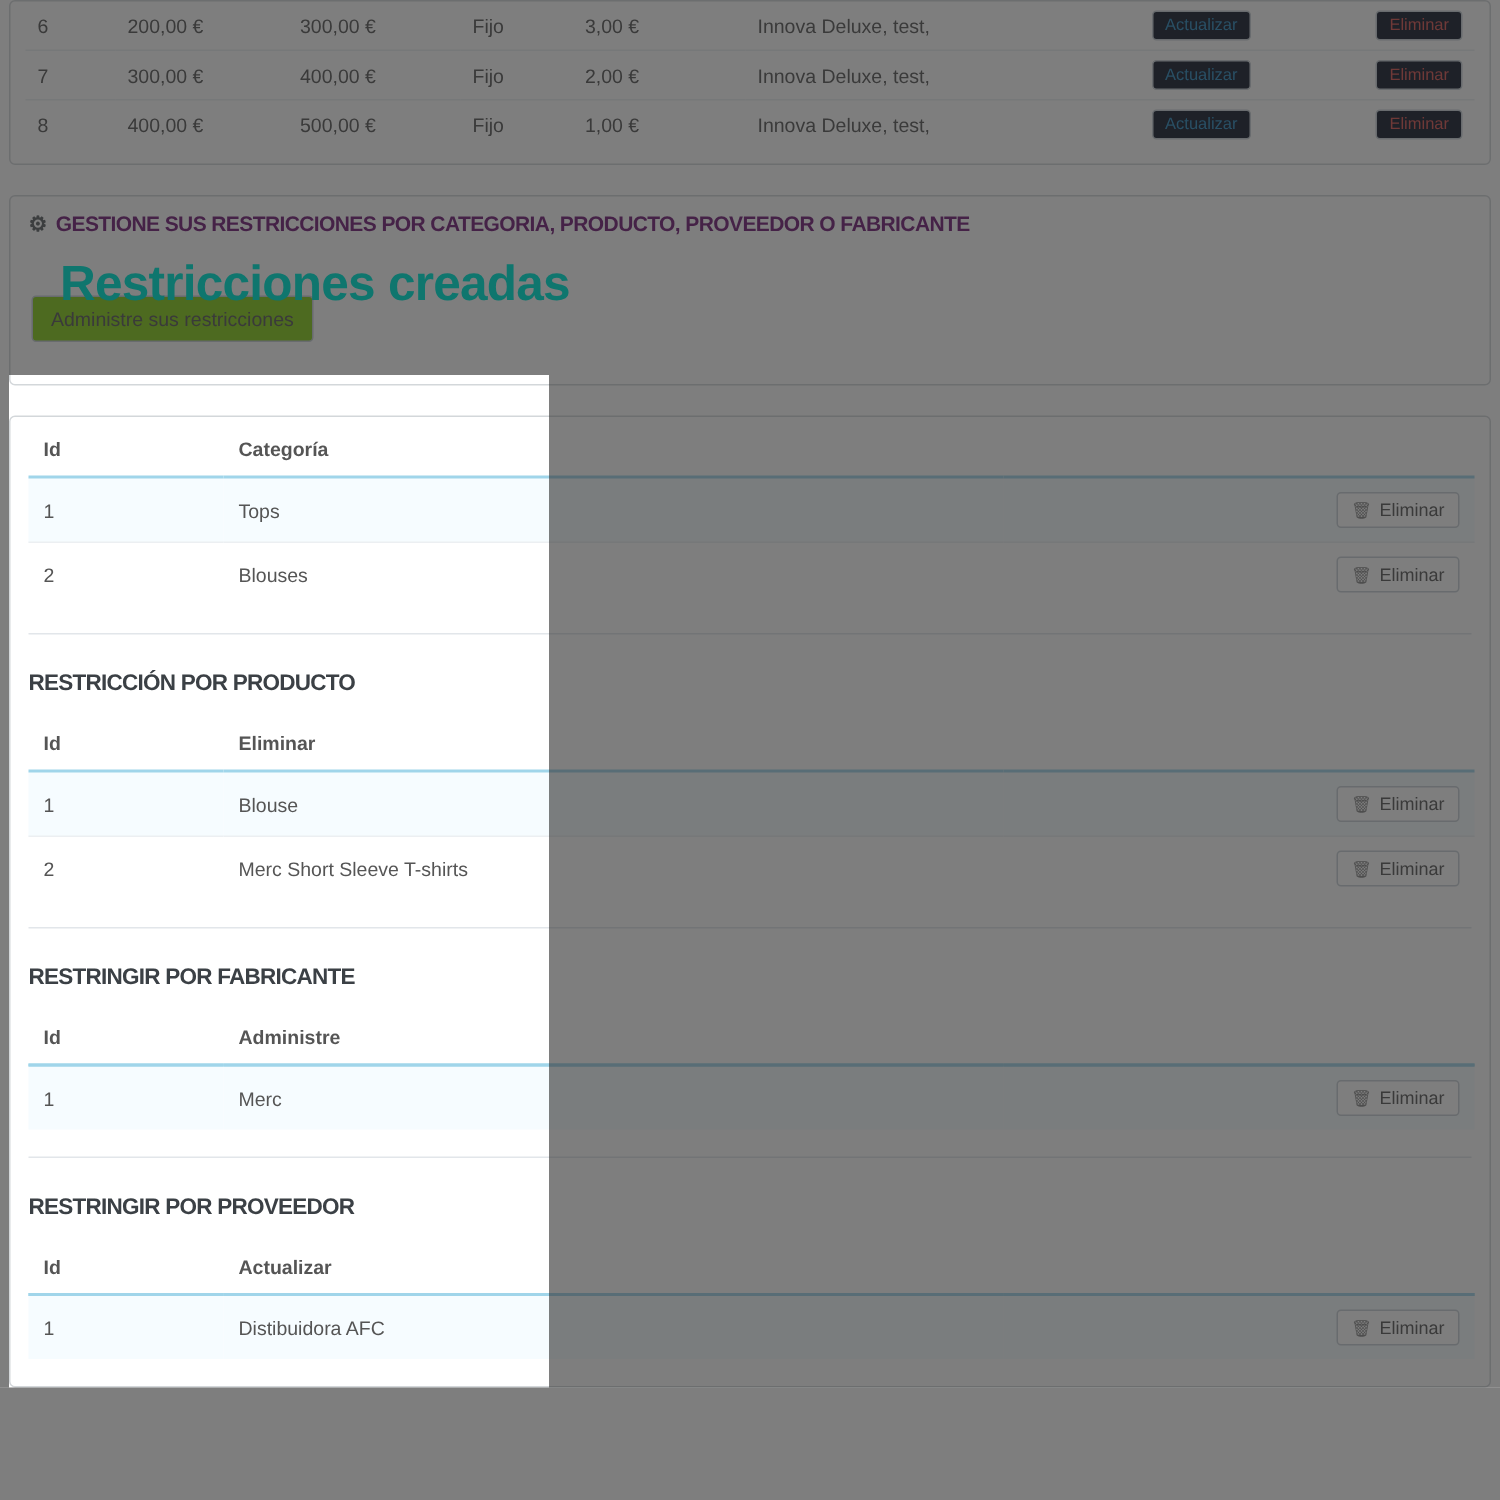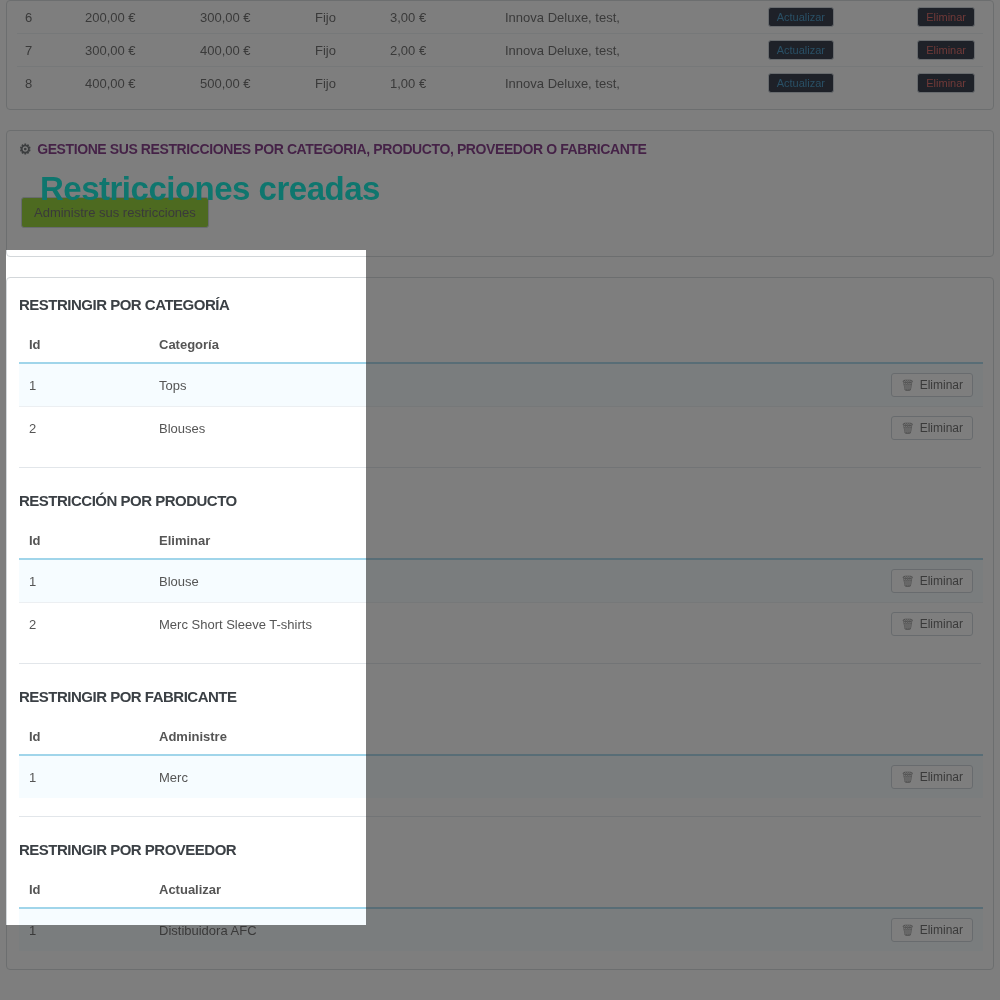--- a/index.html
+++ b/index.html
@@ -193,21 +193,20 @@
   </div>
   <div class="panel-body-pad">
     <button class="btn-manage">
       <span>Administre sus restricciones</span>
     </button>
   </div>
 </div>
 
 <div class="panel">
 
-  <div class="section-title">RESTRINGIR POR CATEGORÍA</div>
   <table class="restrict-table">
     <thead>
         <tr>
       <th class="col-id">Id</th>
       <th class="col-name">Categoría</th>
       <th></th>
     </tr>
       </thead>
     <tbody id="category-rows">
         <tr>

